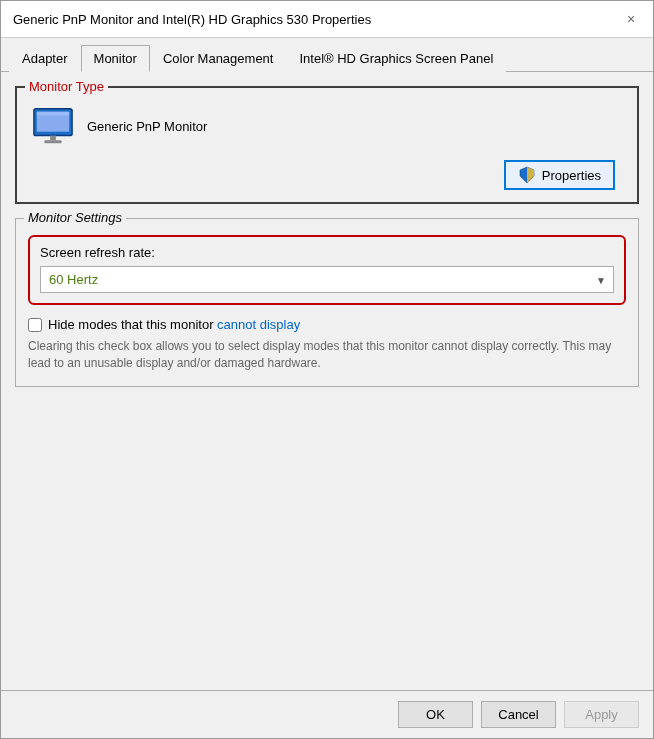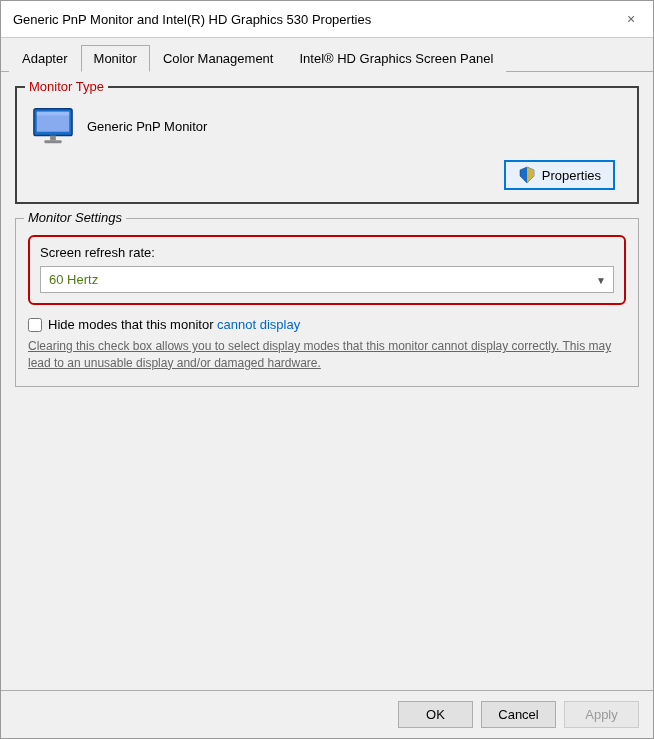--- a/index.html
+++ b/index.html
@@ -189,21 +189,20 @@
       font-size: 13px;
     }
     .checkbox-label .blue-text {
       color: #0066cc;
     }
     .warning-text {
       font-size: 12px;
       color: #666;
       margin-top: 6px;
       line-height: 1.4;
-      text-decoration: underline;
     }
     .footer {
       border-top: 1px solid #adadad;
       padding: 10px 14px;
       display: flex;
       align-items: center;
       justify-content: flex-end;
       gap: 8px;
       background: #f0f0f0;
     }

